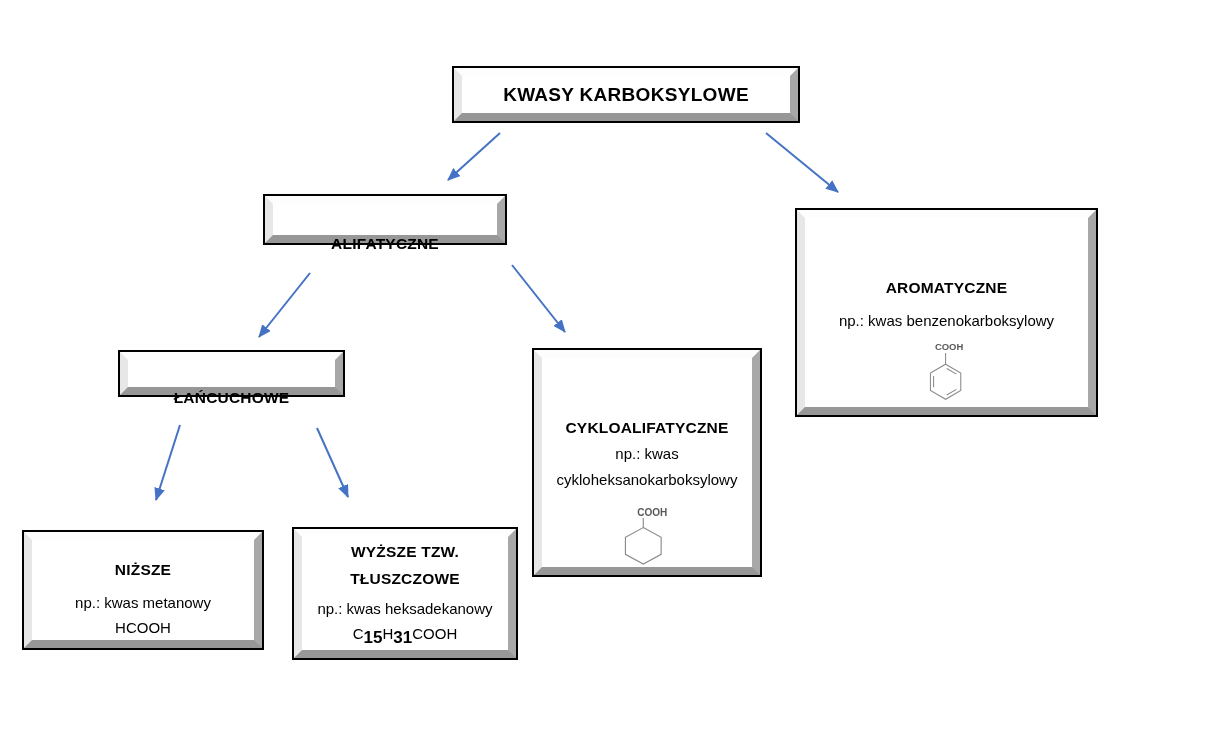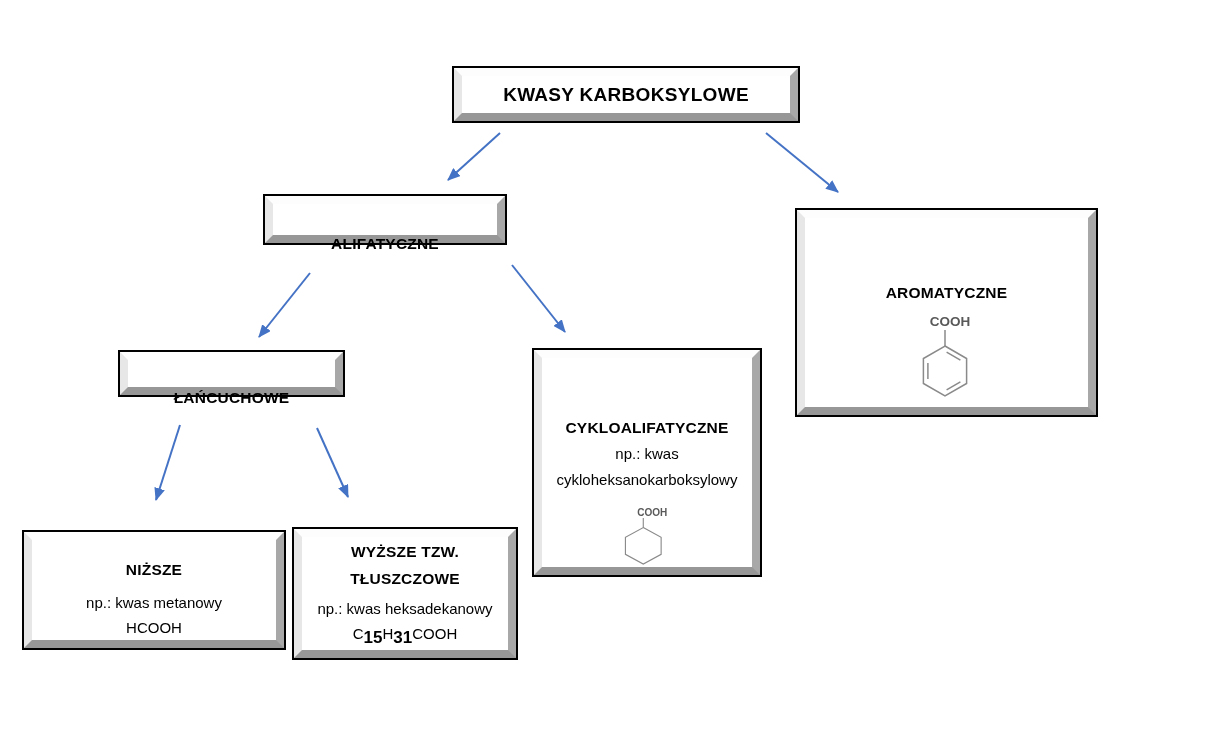--- a/index.html
+++ b/index.html
@@ -92,20 +92,21 @@
 
   <div class="node" style="left:263px; top:194px; width:244px; height:51px">
     <div class="bevel">
       <div class="node-title">ALIFATYCZNE</div>
     </div>
   </div>
 
   <div class="node" style="left:795px; top:208px; width:303px; height:209px">
     <div class="bevel top-align pt">
       <div class="node-title">AROMATYCZNE</div>
+      <div class="node-example gap-s">np.: kwas benzenokarboksylowy</div>
       <svg class="struct gap-s" width="70" height="94" viewBox="0 0 70 94">
         <text x="38" y="13" text-anchor="middle" font-size="13.5" font-weight="bold" fill="#595959">COOH</text>
         <line x1="33" y1="17" x2="33" y2="33" stroke="#8a8a8a" stroke-width="1.5"></line>
         <polygon points="33,33 54.6,45.5 54.6,70.5 33,83 11.4,70.5 11.4,45.5" fill="none" stroke="#8a8a8a" stroke-width="1.5"></polygon>
         <line x1="34.6" y1="39.2" x2="48.4" y2="47.2" stroke="#8a8a8a" stroke-width="1.5"></line>
         <line x1="15.9" y1="50" x2="15.9" y2="66" stroke="#8a8a8a" stroke-width="1.5"></line>
         <line x1="48.4" y1="68.9" x2="34.6" y2="76.9" stroke="#8a8a8a" stroke-width="1.5"></line>
       </svg>
     </div>
   </div>
@@ -121,21 +122,21 @@
       <div class="node-title">CYKLOALIFATYCZNE</div>
       <div class="node-example">np.: kwas cykloheksanokarboksylowy</div>
       <svg class="struct gap-m" width="70" height="82" viewBox="0 0 70 82">
         <text x="42" y="13" text-anchor="middle" font-size="13.5" font-weight="bold" fill="#595959">COOH</text>
         <line x1="30" y1="16" x2="30" y2="29" stroke="#8a8a8a" stroke-width="1.5"></line>
         <polygon points="30,29 54,42 54,65 30,78 6,65 6,42" fill="none" stroke="#8a8a8a" stroke-width="1.5"></polygon>
       </svg>
     </div>
   </div>
 
-  <div class="node" style="left:22px; top:530px; width:264px; height:120px">
+  <div class="node" style="left:22px; top:530px; width:242px; height:120px">
     <div class="bevel top-align" style="padding-top:6px">
       <div class="node-title">NIŻSZE</div>
       <div class="node-example gap-s">np.: kwas metanowy</div>
       <div class="node-formula">HCOOH</div>
     </div>
   </div>
 
   <div class="node" style="left:292px; top:527px; width:226px; height:133px">
     <div class="bevel top-align" style="padding-top:13px">
       <div class="node-title" style="line-height:27px">WYŻSZE TZW. TŁUSZCZOWE</div>

